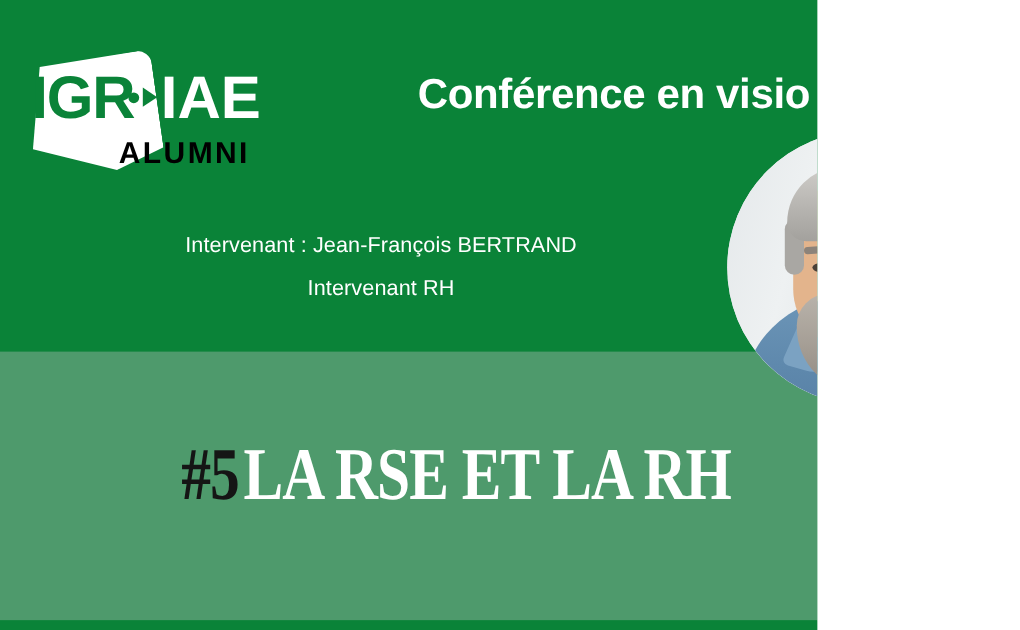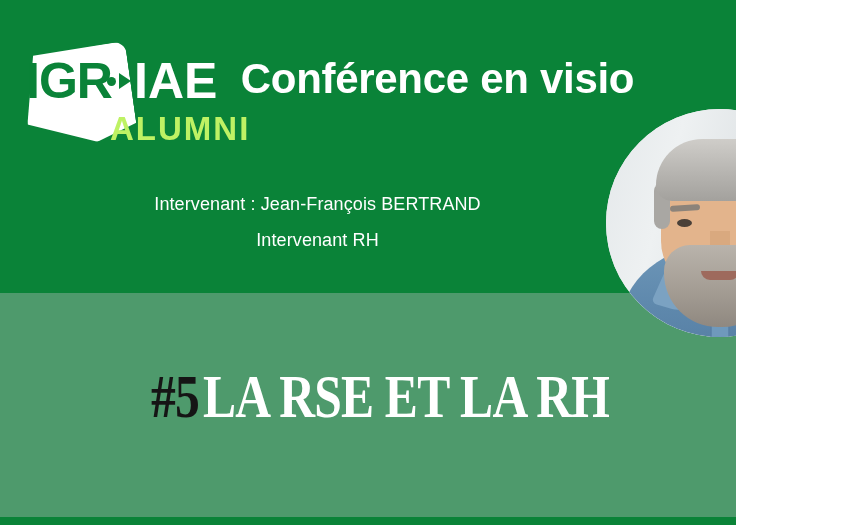--- a/index.html
+++ b/index.html
@@ -7,21 +7,21 @@
     margin: 0;
     padding: 0;
     background: #ffffff;
   }
   body {
     font-family: "Liberation Sans", sans-serif;
   }
 
   .banner {
     position: relative;
-    width: 736px;
+    width: 681px;
     height: 525px;
     overflow: hidden;
     background: #0a8338;
   }
 
   
   .band-top {
     position: absolute;
     left: 0; top: 0;
     width: 850px;
@@ -111,41 +111,41 @@
     top: 0px;
     font-family: "Liberation Sans", sans-serif;
     font-weight: bold;
     font-size: 50px;
     line-height: 50px;
     letter-spacing: 0px;
     color: #ffffff;
   }
   .logo-alumni {
     position: absolute;
-    left: 88px;
+    left: 77px;
     top: 74px;
     font-family: "Liberation Sans", sans-serif;
     font-weight: bold;
-    font-size: 33px;
+    font-size: 25px;
     line-height: 25px;
     letter-spacing: 2px;
-    color: #bef264;
+    color: #000000;
   }
 
   
   .headline {
     position: absolute;
     left: 200px;
     top: 58px;
     width: 475px;
-    text-align: center;
+    text-align: right;
     color: #ffffff;
     font-family: "Liberation Sans", sans-serif;
     font-weight: bold;
-    font-size: 42px;
+    font-size: 35px;
     line-height: 42px;
     letter-spacing: -0.3px;
   }
   .headline-line { display: block; }
 
   
   .speaker {
     position: absolute;
     left: 60px;
     top: 186px;

